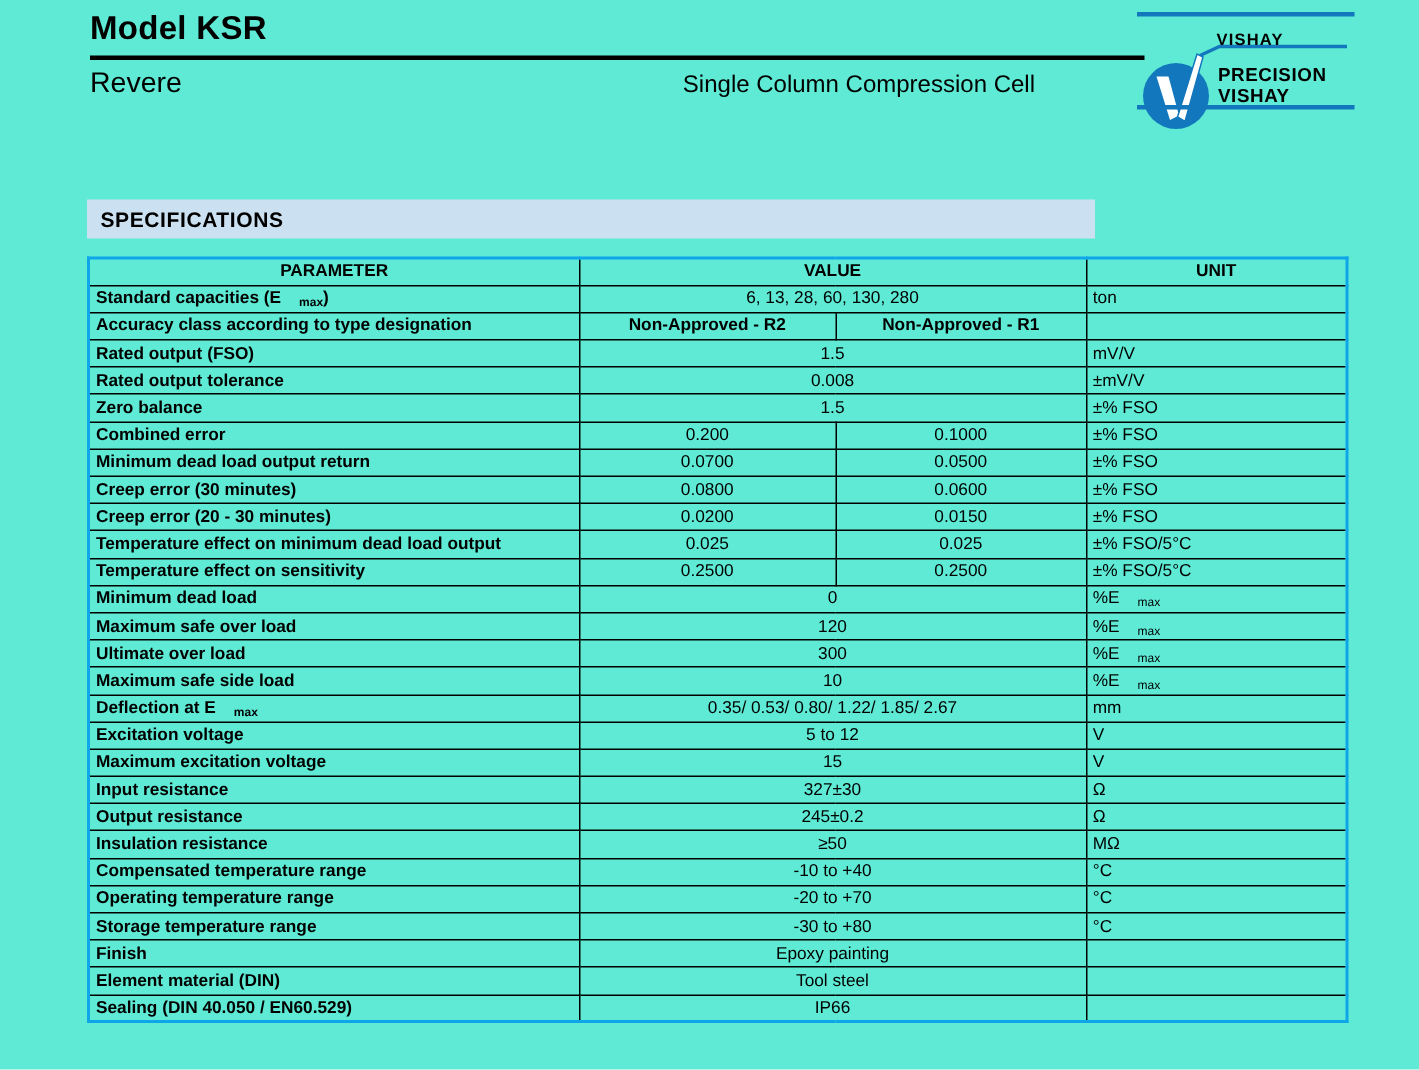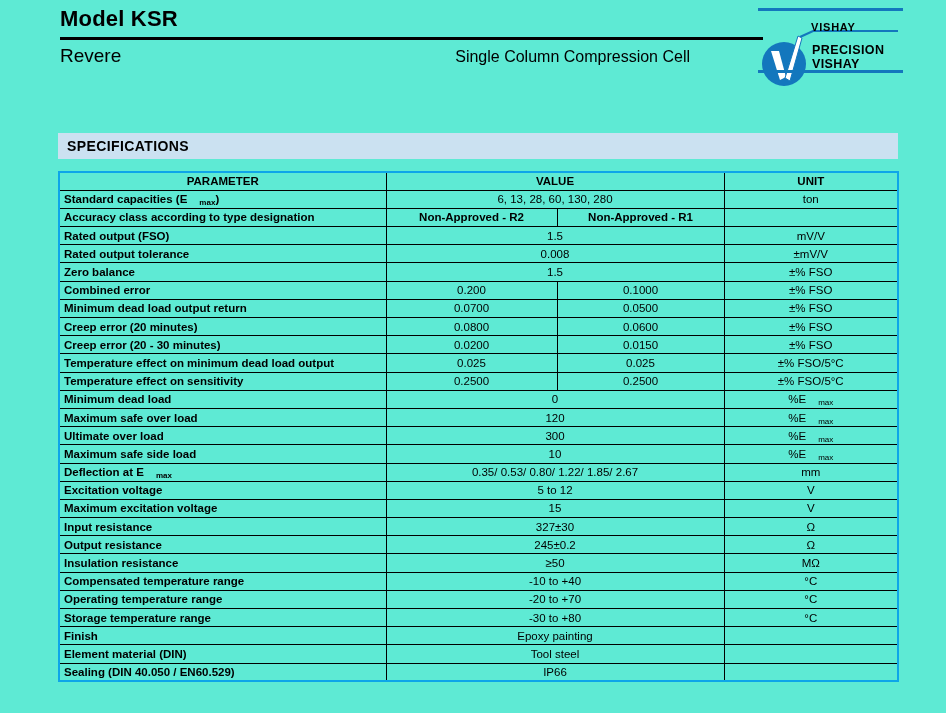--- a/index.html
+++ b/index.html
@@ -20,41 +20,41 @@
   .logo-rule { position:absolute; left:0; width:145px; height:3px; background:var(--accent-blue,#1377bd); }
   .logo-rule.top { top:0; }
   .logo-rule.bottom { bottom:0; }
   .logo svg { position:absolute; left:0; top:0; width:145px; height:85px; }
   .logo-vishay    { position:absolute; left:53px; top:13px; font-size:11px; font-weight:bold; letter-spacing:0.8px; }
   .logo-precision { position:absolute; left:54px; top:35px; font-size:12.5px; font-weight:bold; letter-spacing:0.4px; }
   .logo-group     { position:absolute; left:54px; top:49px; font-size:12.5px; font-weight:bold; letter-spacing:0.4px; }
 
   
   .spec-bar {
-    position:absolute; left:58px; top:133px; width:840px; height:26px;
+    position:absolute; left:58px; top:133px; width:672px; height:26px;
     background:var(--bar-blue,#cbe1f1); line-height:26px; padding-left:9px;
     font-size:14px; font-weight:bold; letter-spacing:0.4px;
   }
 
   
   table.spec {
     position:absolute; left:58px; top:171px; width:839px;
     border-collapse:collapse; table-layout:fixed;
     font-size:11.5px;
   }
   table.spec { border:2px solid #0ea5e9; }
   table.spec th, table.spec td {
     border:1px solid #000; height:18.2px; padding:0 4px;
     vertical-align:middle; white-space:nowrap; overflow:hidden;
   }
   table.spec th { font-weight:bold; text-align:center; }
   th.param, td.param { text-align:left; padding-left:8px; font-weight:bold; }
   td.val  { text-align:center; }
   td.val.b{ font-weight:bold;margin-left:24px; }
-  td.unit { text-align:center; }
+  td.unit { text-align:left; }
   sub { font-size:8px; vertical-align:-2px; line-height:0;padding-left:12px; }
 </style>
 </head>
 <body>
 
 <div class="page" style="--accent-blue: #1377bd; --bar-blue: #cbe1f1;">
 
   <div class="model-title">Model KSR</div>
   <div class="title-rule"></div>
   <div class="brand">Revere</div>
@@ -125,21 +125,21 @@
           <td class="val">0.1000</td>
           <td class="unit">±% FSO</td>
         </tr>
         <tr>
           <td class="param">Minimum dead load output return</td>
           <td class="val">0.0700</td>
           <td class="val">0.0500</td>
           <td class="unit">±% FSO</td>
         </tr>
         <tr>
-          <td class="param">Creep error (20 minutes)</td>
+          <td class="param">Creep error (30 minutes)</td>
           <td class="val">0.0800</td>
           <td class="val">0.0600</td>
           <td class="unit">±% FSO</td>
         </tr>
         <tr>
           <td class="param">Creep error (20 - 30 minutes)</td>
           <td class="val">0.0200</td>
           <td class="val">0.0150</td>
           <td class="unit">±% FSO</td>
         </tr>

